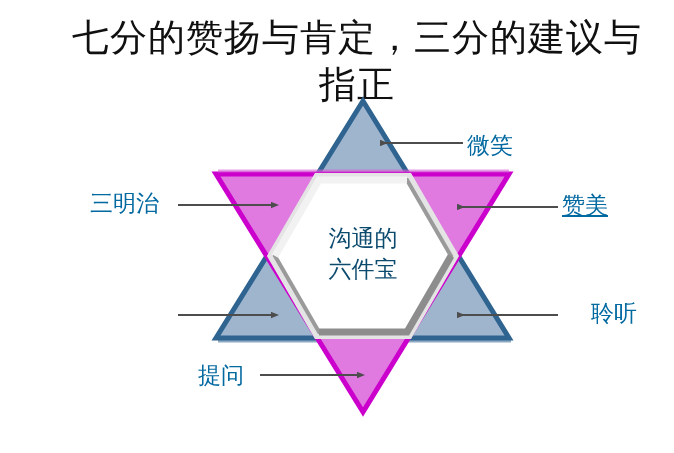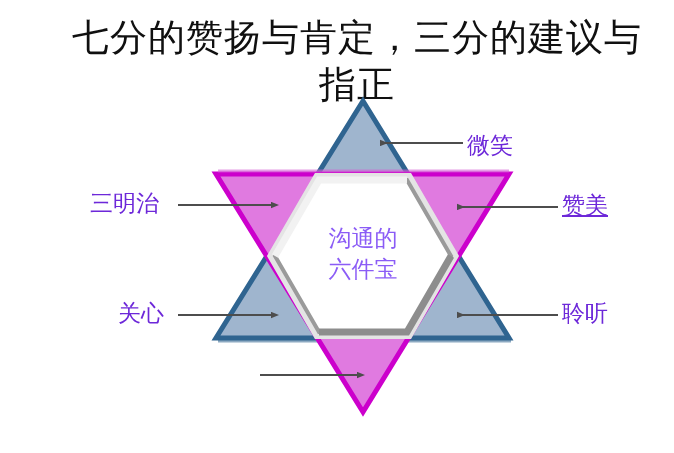--- a/index.html
+++ b/index.html
@@ -41,41 +41,41 @@
     height: 453px;
   }
   #star-svg { display: block; }
 
   
   .label {
     position: absolute;
     font-family: "Liberation Serif", "DejaVu Serif", serif;
     font-size: 23px;
     line-height: 27px;
-    color: #6d28d9;
+    color: #0369a1;
     white-space: nowrap;
   }
   .label-smile    { left: 447px; top: 132px; }
   .label-praise   { left: 542px; top: 192px; text-decoration: underline; }
-  .label-listen   { left: 542px; top: 300px; }
+  .label-listen   { left: 571px; top: 300px; }
   .label-question { left: 178px; top: 362px; }
   .label-care     { left: 98px;  top: 300px; }
   .label-sandwich { left: 70px;  top: 190px; }
 
   
   #center-text {
     position: absolute;
     left: 275px;
     top: 223px;
     width: 136px;
     text-align: center;
     font-family: "Liberation Serif", "DejaVu Serif", serif;
     font-size: 23px;
     line-height: 31px;
-    color: #8b5cf6;
+    color: #0c4a6e;
     white-space: pre-line;
   }
 </style>
 </head>
 <body>
 
 <div id="canvas">
 
   <div id="title">七分的赞扬与肯定，三分的建议与
 指正</div>
@@ -128,19 +128,19 @@
         <line x1="240" y1="375" x2="338" y2="375" marker-end="url(#arrowR)"></line>
         <line x1="158" y1="315" x2="252" y2="315" marker-end="url(#arrowR)"></line>
         <line x1="158" y1="205" x2="252" y2="205" marker-end="url(#arrowR)"></line>
       </g>
     </svg>
   </div>
 
   <div class="label label-smile">微笑</div>
   <div class="label label-praise">赞美</div>
   <div class="label label-listen">聆听</div>
-  <div class="label label-care">关心</div>
+  <div class="label label-question">提问</div>
   <div class="label label-sandwich">三明治</div>
 
   <div id="center-text">沟通的
 六件宝</div>
 
 </div>
 
 </body></html>

